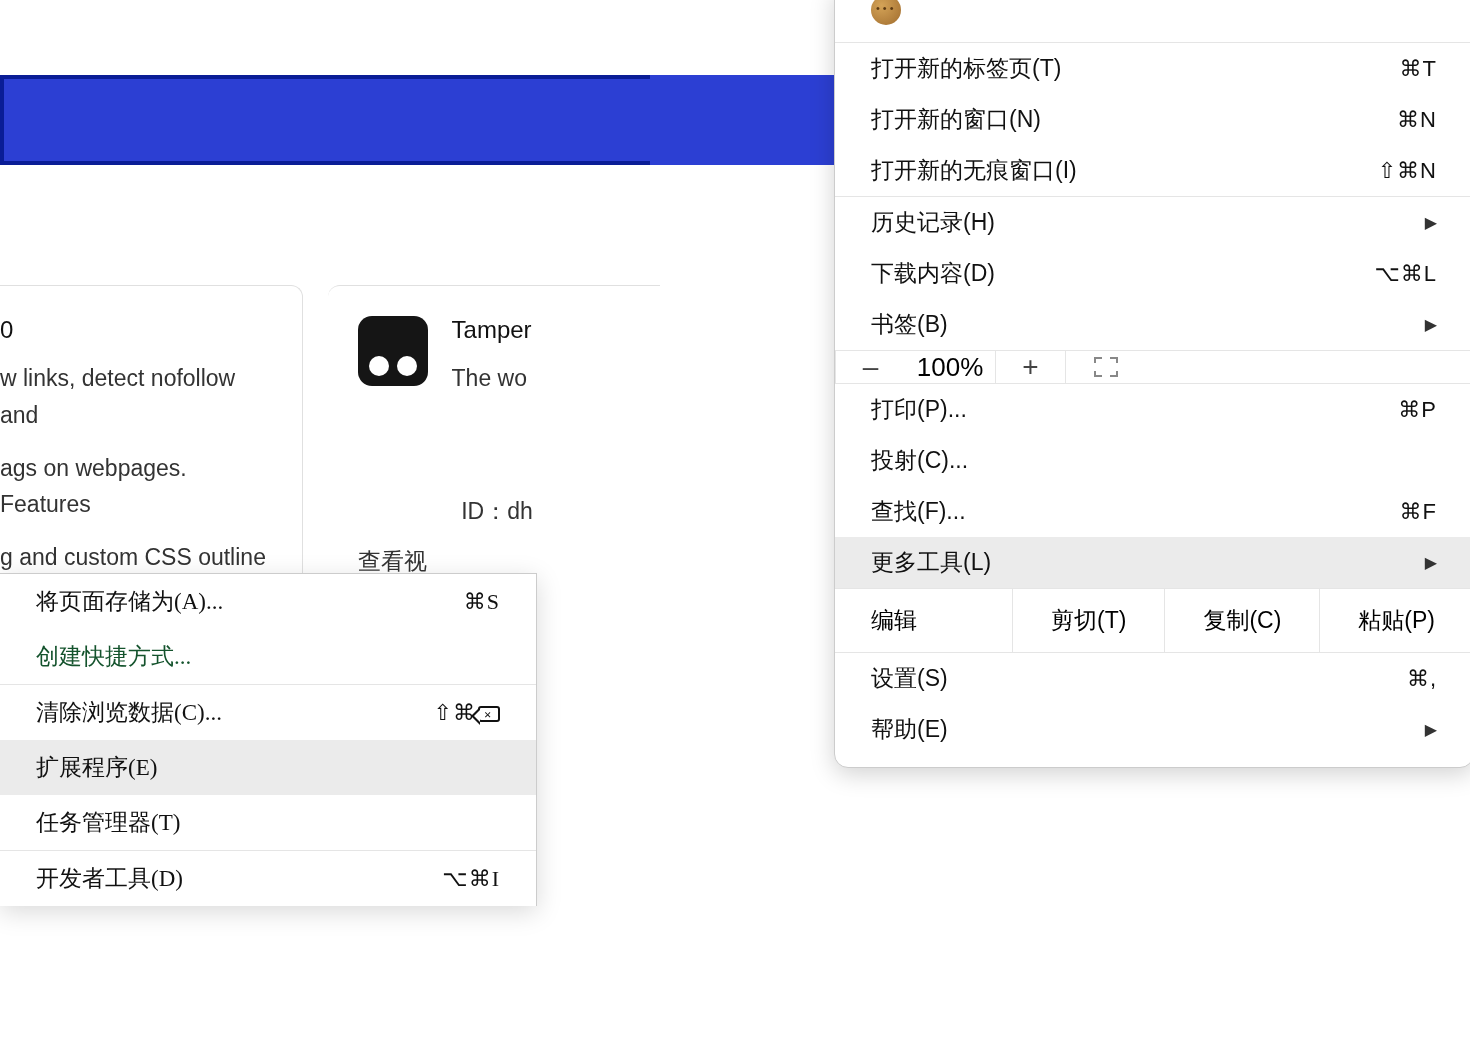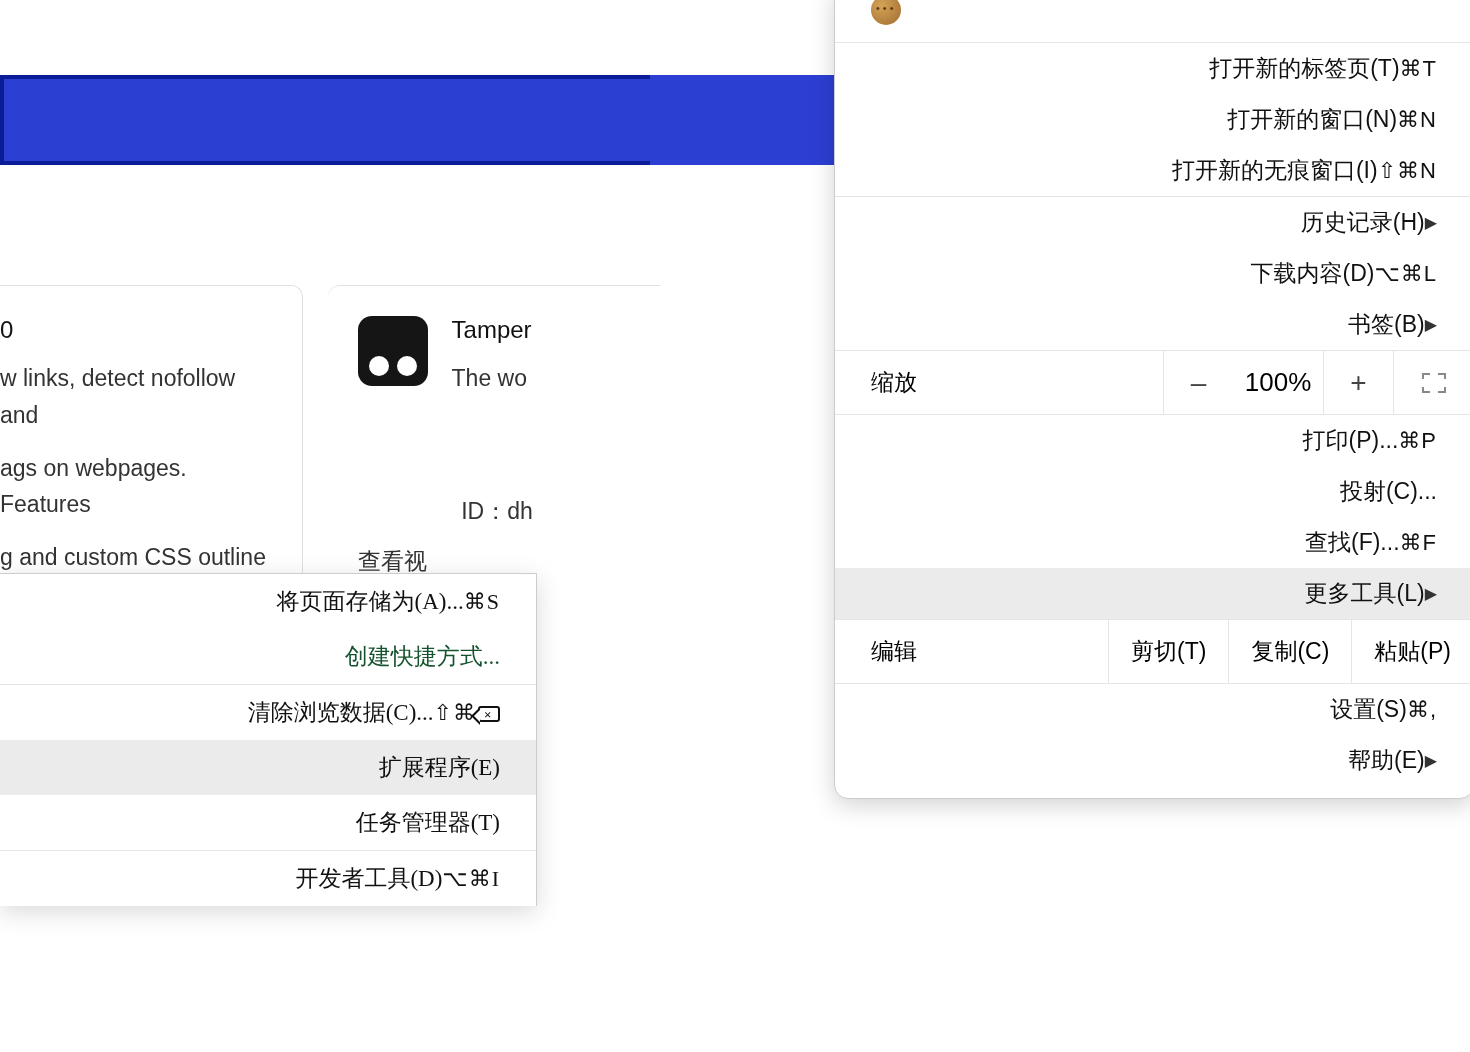--- a/index.html
+++ b/index.html
@@ -166,21 +166,20 @@
       padding: 10px 36px;
       font-size: 23px;
       color: #111;
       cursor: pointer;
     }
     .menu-item.hovered {
       background: #ebebeb;
     }
     .menu-label {
       flex: 1;
-      text-align: right;
     }
     .menu-shortcut {
       color: #111;
       font-size: 22px;
       letter-spacing: 1px;
     }
     .chevron {
       font-size: 16px;
       color: #333;
     }
@@ -242,21 +241,21 @@
       align-items: stretch;
       border-top: 1px solid #e5e5e5;
       border-bottom: 1px solid #e5e5e5;
     }
     .edit-label {
       flex: 1;
       padding: 16px 0 16px 36px;
       font-size: 23px;
     }
     .edit-btn {
-      padding: 16px 22px;
+      padding: 16px 38px;
       border-left: 1px solid #e5e5e5;
       font-size: 23px;
       cursor: pointer;
       text-align: center;
     }
     
     
     .submenu {
       position: absolute;
       top: 573px;
@@ -386,21 +385,20 @@
   <div class="menu-item">
     <span class="menu-label">下载内容(D)</span>
     <span class="menu-shortcut">⌥⌘L</span>
   </div>
   <div class="menu-item">
     <span class="menu-label">书签(B)</span>
     <span class="chevron">▶</span>
   </div>
 
   <div class="zoom-row">
-    <div class="zoom-label">缩放</div>
     <div class="zoom-btn">–</div>
     <div class="zoom-value">100%</div>
     <div class="zoom-btn">+</div>
     <div class="zoom-full">
       <span class="fullscreen-icon">
         <span class="tl"></span>
           <span class="tr"></span>
           <span class="bl"></span>
           <span class="br"></span>
       </span>

